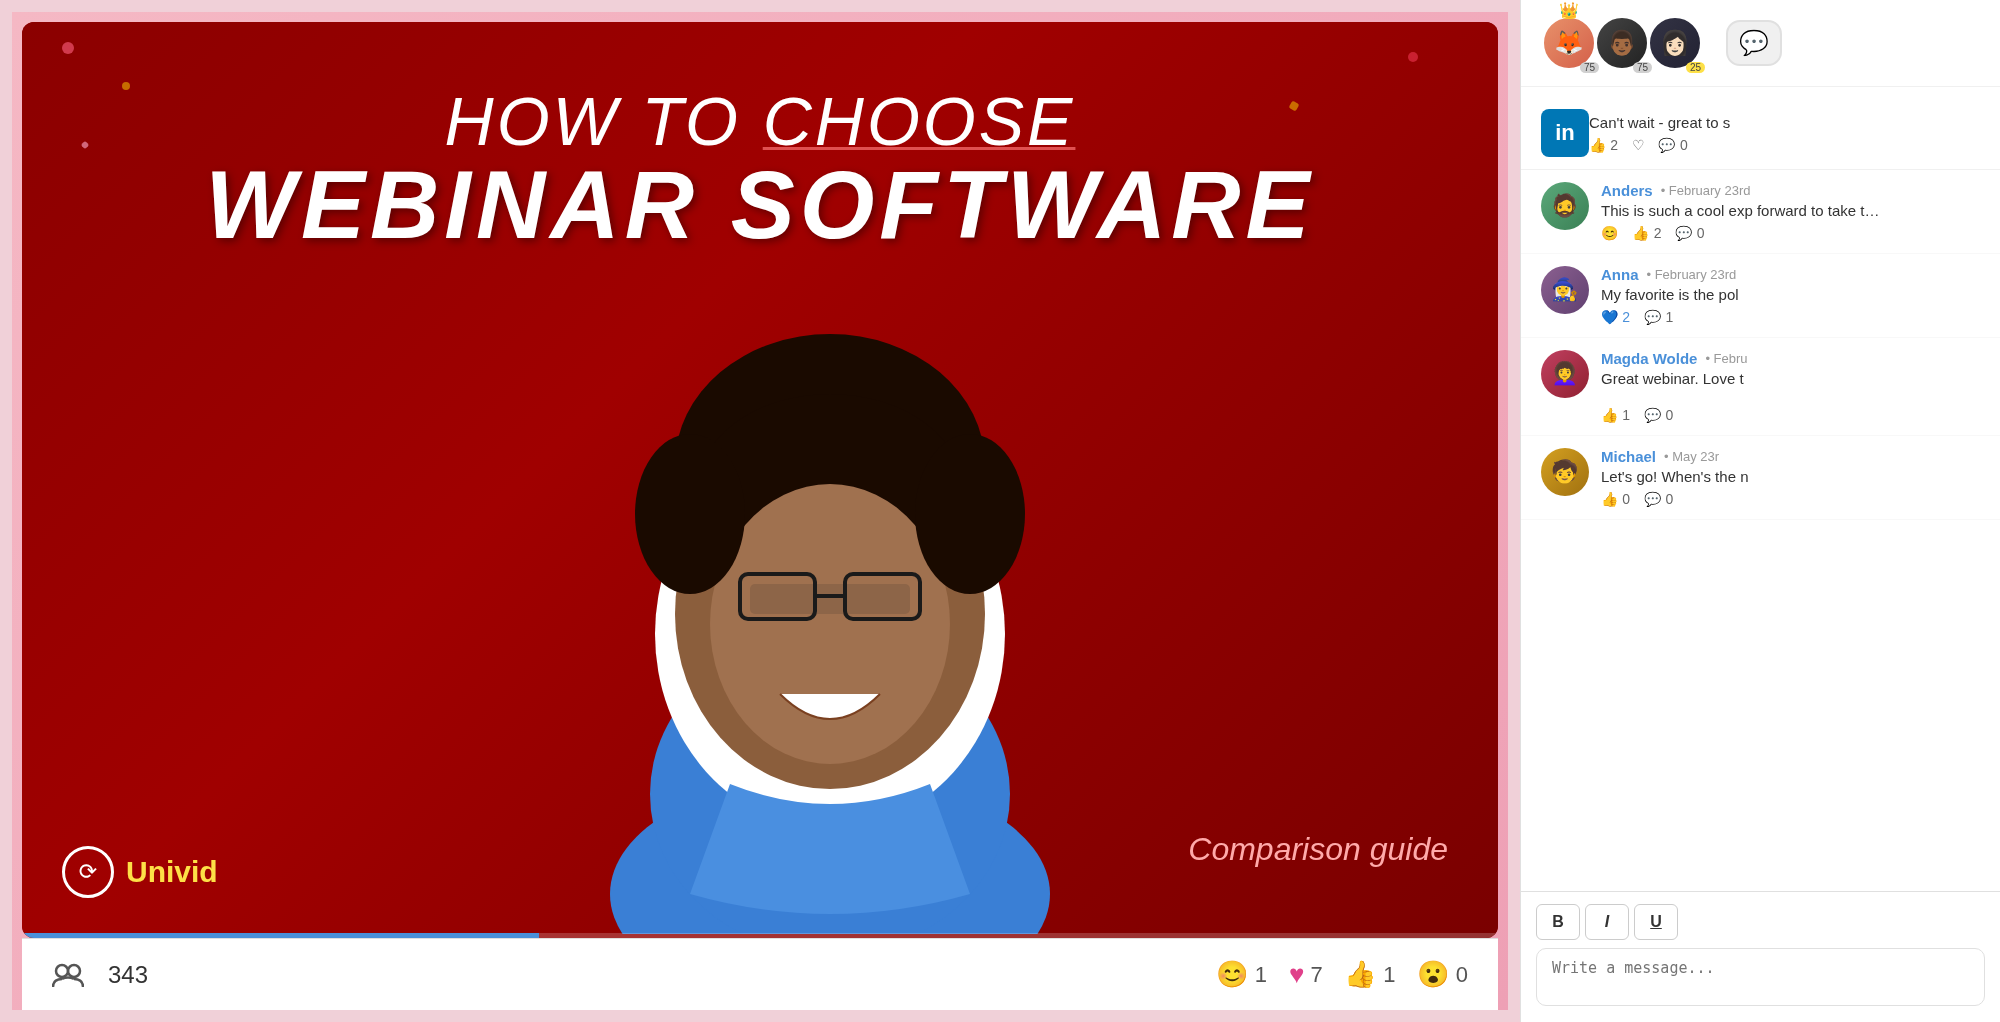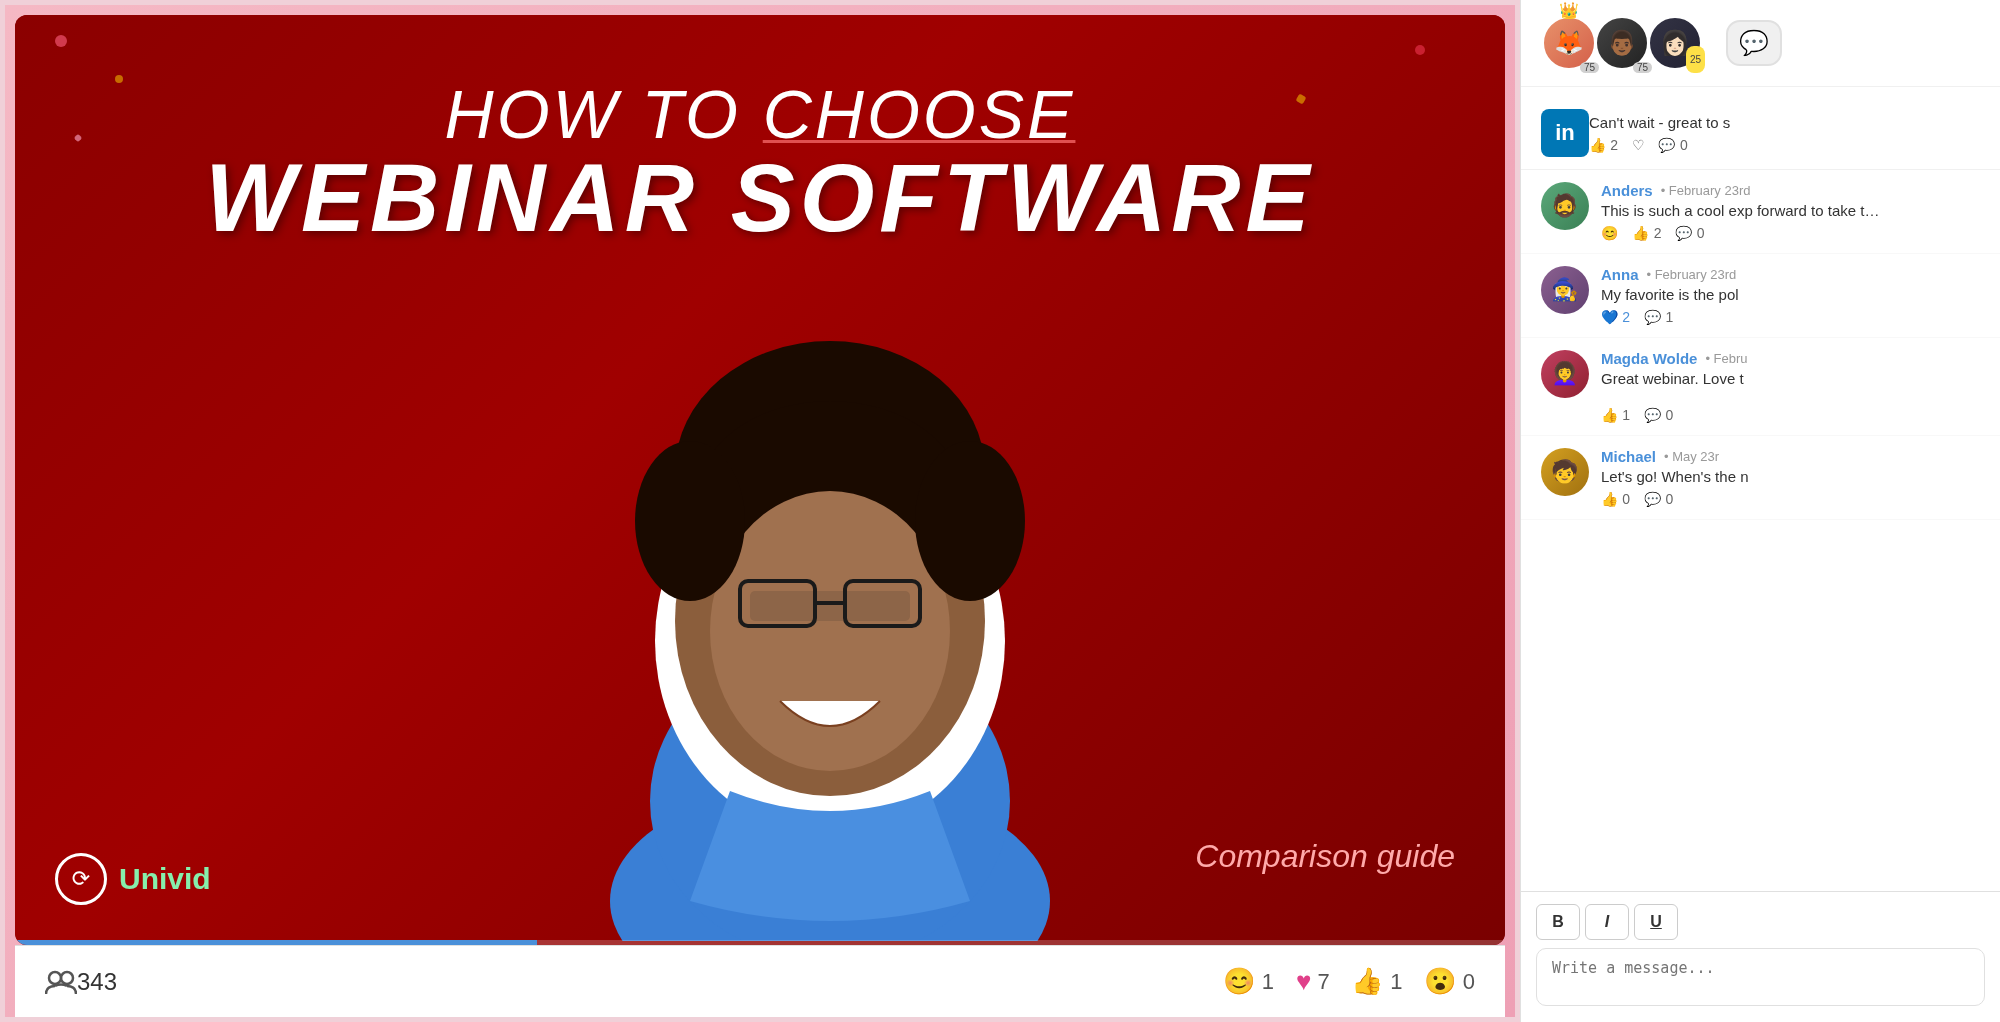--- a/index.html
+++ b/index.html
@@ -16,21 +16,21 @@
       width: 2000px;
       height: 1022px;
     }
 
     
     .video-section {
       flex: 1;
       display: flex;
       flex-direction: column;
       background: #f0d0d8;
-      padding: 5px;
+      padding: 12px;
     }
 
     .video-wrapper {
       position: relative;
       width: 100%;
       flex: 1;
       background: #8b0000;
       overflow: hidden;
     }
 
@@ -228,31 +228,31 @@
             <ellipse cx="380" cy="200" rx="55" ry="80" fill="#1a0a00"></ellipse>
 
             <path d="M140 470 Q240 510 340 470 L380 580 Q240 620 100 580 Z" fill="#4a8fe0"></path>
           </svg>
         </div>
 
         <div style="position:absolute;bottom:70px;right:50px;font-size:32px;font-style:italic;color:#ffaaaa;z-index:2;">Comparison guide</div>
 
         <div class="univid-logo">
           <div style="width:52px;height:52px;border:3px solid white;border-radius:50%;display:flex;align-items:center;justify-content:center;color:white;font-size:22px;">⟳</div>
-          <span style="color:#86efac;font-size:30px;font-weight:700;text-align:right;">Univid</span>
+          <span style="color:#fde047;font-size:30px;font-weight:700;text-align:right;">Univid</span>
         </div>
 
         <div style="position:absolute;bottom:0;left:0;right:0;height:5px;background:rgba(255,255,255,0.2);z-index:10;">
           <div style="height:100%;background:#4a90d9;width:35%;"></div>
         </div>
       </div>
 
       <div class="video-bottom-bar" style="background:white;height:72px;display:flex;align-items:center;justify-content:space-between;padding:0 30px;margin:0 0 0 0;border-radius:0 0 0 0;">
 
-        <div style="display:flex;align-items:center;gap:0;font-size:24px;color:#333;">
+        <div style="display:flex;align-items:center;gap:24px;font-size:24px;color:#333;">
           <svg width="32" height="28" viewBox="0 0 32 28" fill="none" xmlns="http://www.w3.org/2000/svg">
             <circle cx="10" cy="10" r="6" stroke="#555" stroke-width="2.5" fill="none"></circle>
             <circle cx="22" cy="10" r="6" stroke="#555" stroke-width="2.5" fill="none"></circle>
             <path d="M1 26 Q1 18 10 18" stroke="#555" stroke-width="2.5" fill="none"></path>
             <path d="M31 26 Q31 18 22 18" stroke="#555" stroke-width="2.5" fill="none"></path>
             <path d="M10 18 Q16 15 22 18" stroke="#555" stroke-width="2.5" fill="none"></path>
           </svg>
           <span>343</span>
         </div>
 
@@ -288,21 +288,21 @@
         <div style="position:absolute;bottom:-2px;right:-2px;background:#d0d0d0;border-radius:8px;font-size:10px;padding:0 4px;color:#444;">75</div>
       </div>
 
       <div style="position:relative;margin-right:-8px;z-index:2;">
         <div style="width:56px;height:56px;border-radius:50%;background:linear-gradient(135deg,#444,#222);border:3px solid white;display:flex;align-items:center;justify-content:center;font-size:24px;">👨🏾</div>
         <div style="position:absolute;bottom:-2px;right:-2px;background:#d0d0d0;border-radius:8px;font-size:10px;padding:0 4px;color:#444;">75</div>
       </div>
 
       <div style="position:relative;margin-right:8px;z-index:1;">
         <div style="width:56px;height:56px;border-radius:50%;background:linear-gradient(135deg,#334,#223);border:3px solid white;display:flex;align-items:center;justify-content:center;font-size:24px;">👩🏻</div>
-        <div style="position:absolute;bottom:-2px;right:-2px;background:#fde047;border-radius:8px;font-size:10px;padding:8px 4px;color:#444;">25</div>
+        <div style="position:absolute;bottom:-2px;right:-2px;background:#fde047;border-radius:8px;font-size:10px;padding:0 4px;color:#444;">25</div>
       </div>
 
       <div style="width:56px;height:46px;border-radius:14px;background:#f0f0f0;display:flex;align-items:center;justify-content:center;font-size:24px;margin-left:10px;cursor:pointer;border:2px solid #e0e0e0;">💬</div>
     </div>
 
     <div class="chat-messages">
 
       <div class="linkedin-msg">
         <div class="linkedin-logo">
           <span style="font-weight:900;font-size:22px;">in</span>

